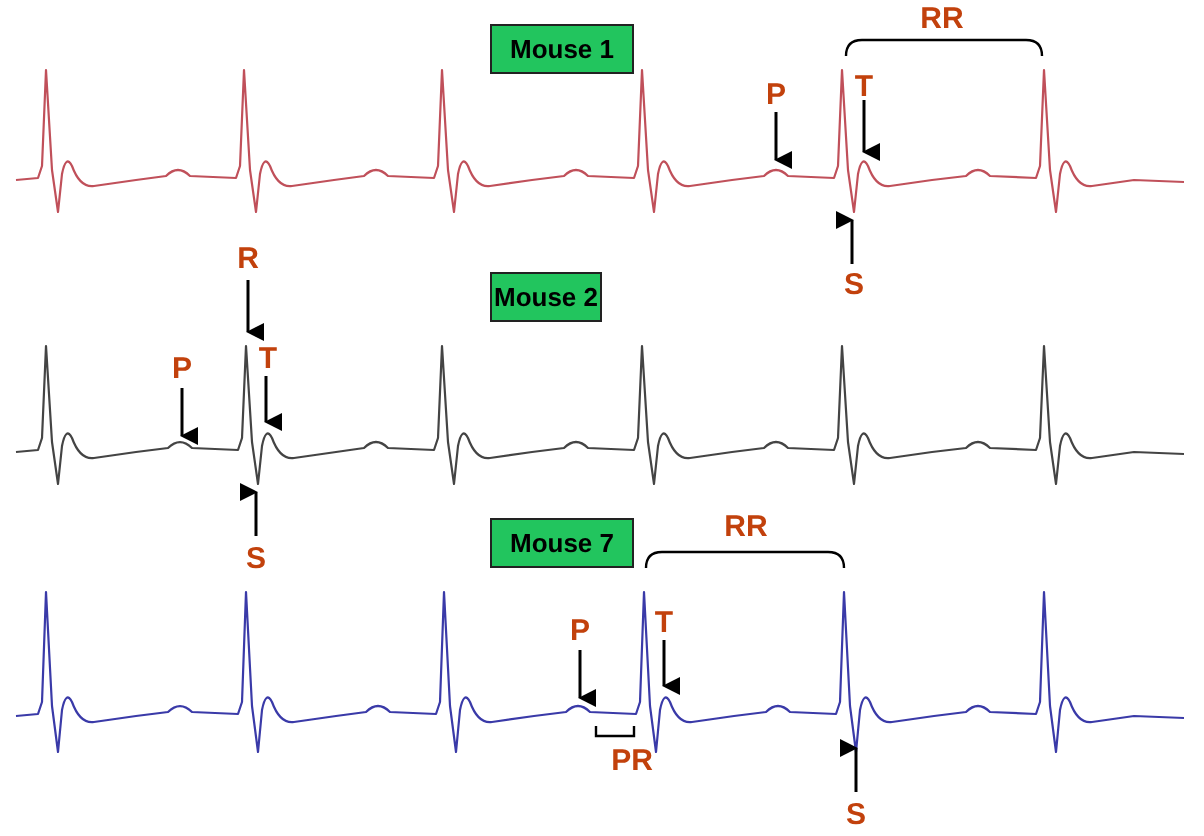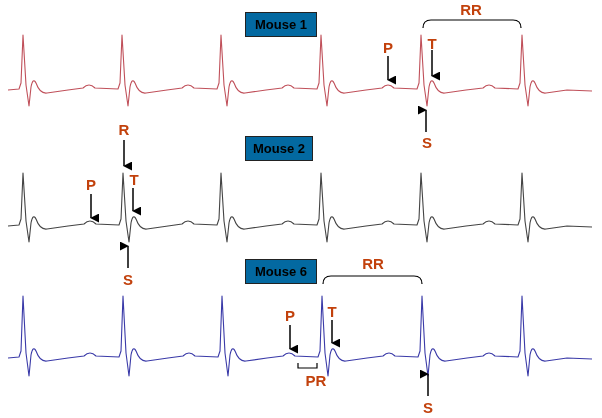--- a/index.html
+++ b/index.html
@@ -1,19 +1,19 @@
 <!DOCTYPE html>
 <html><head>
 <meta charset="utf-8">
 <style>
   html, body { margin: 0; padding: 0; background: #ffffff; }
   body { width: 602px; height: 418px; overflow: hidden; position: relative;
          font-family: "Liberation Sans", sans-serif; }
   #figure { position: absolute; left: 0; top: 0; width: 602px; height: 418px; }
-  .label-box { position: absolute; border: 1px solid #222; background: #0369a1;
+  .label-box { position: absolute; border: 1px solid #222; background: #22c55e;
                font-weight: bold; font-size: 13px; color: #000;
                display: flex; align-items: center; justify-content: center;
                box-sizing: border-box; }
   .anno { position: absolute; font-weight: bold; font-size: 15px; color: #c2410c;
           transform: translateX(-50%); line-height: 1; }
 </style>
 </head>
 <body>
 
 <div id="figure">
@@ -46,22 +46,22 @@
     <g>
       <path d="M323,284 Q323,276 331,276 L414,276 Q422,276 422,284" fill="none" stroke="#000" stroke-width="1.2"></path>
       <line x1="290" y1="325" x2="290" y2="349" stroke="#000" stroke-width="1.5" marker-end="url(#ah)"></line>
       <line x1="332" y1="320" x2="332" y2="343" stroke="#000" stroke-width="1.5" marker-end="url(#ah)"></line>
       <line x1="428" y1="396" x2="428" y2="374" stroke="#000" stroke-width="1.5" marker-end="url(#ah)"></line>
       <path d="M298,363 L298,368 L317,368 L317,363" fill="none" stroke="#000" stroke-width="1.2"></path>
     </g>
   </svg>
 
   <div class="label-box" style="left:245px;top:12px;width:72px;height:25px;">Mouse 1</div>
-  <div class="label-box" style="left:245px;top:136px;width:68px;height:25px;">Mouse 2</div>
-  <div class="label-box" style="left:245px;top:259px;width:72px;height:25px;">Mouse 6</div>
+  <div class="label-box" style="left:245px;top:136px;width:56px;height:25px;">Mouse 2</div>
+  <div class="label-box" style="left:245px;top:259px;width:72px;height:25px;">Mouse 7</div>
 
   <span class="anno" style="left:388px;top:40px;">P</span>
   <span class="anno" style="left:432px;top:36px;">T</span>
   <span class="anno" style="left:427px;top:135px;">S</span>
   <span class="anno" style="left:471px;top:2px;">RR</span>
 
   <span class="anno" style="left:124px;top:122px;">R</span>
   <span class="anno" style="left:91px;top:177px;">P</span>
   <span class="anno" style="left:134px;top:172px;">T</span>
   <span class="anno" style="left:128px;top:272px;">S</span>

